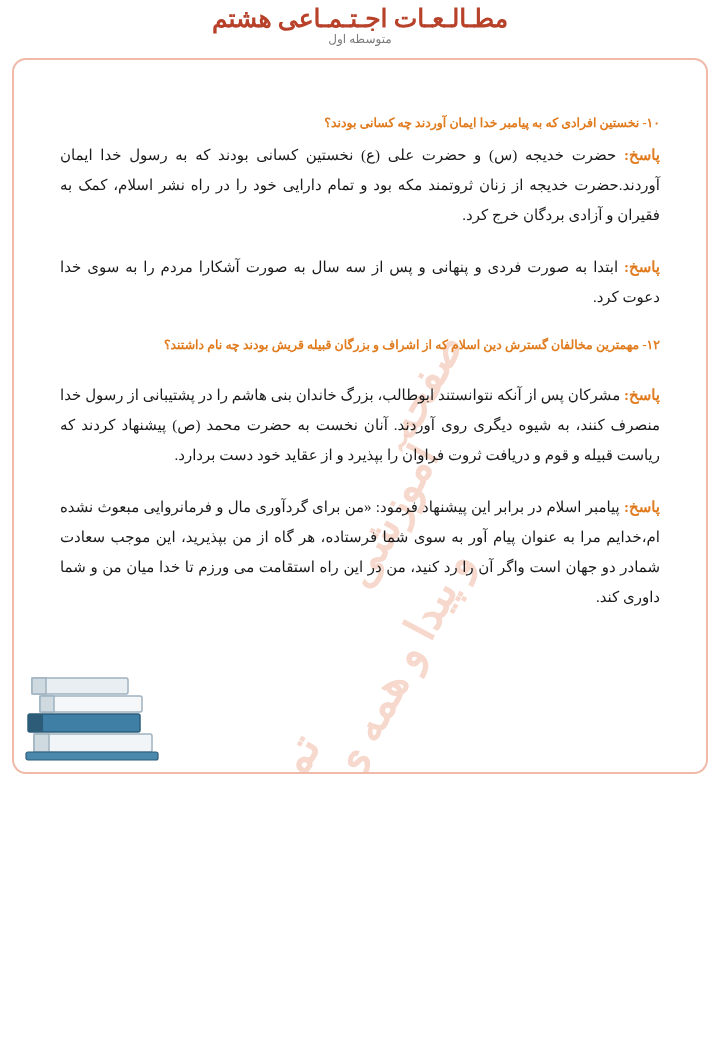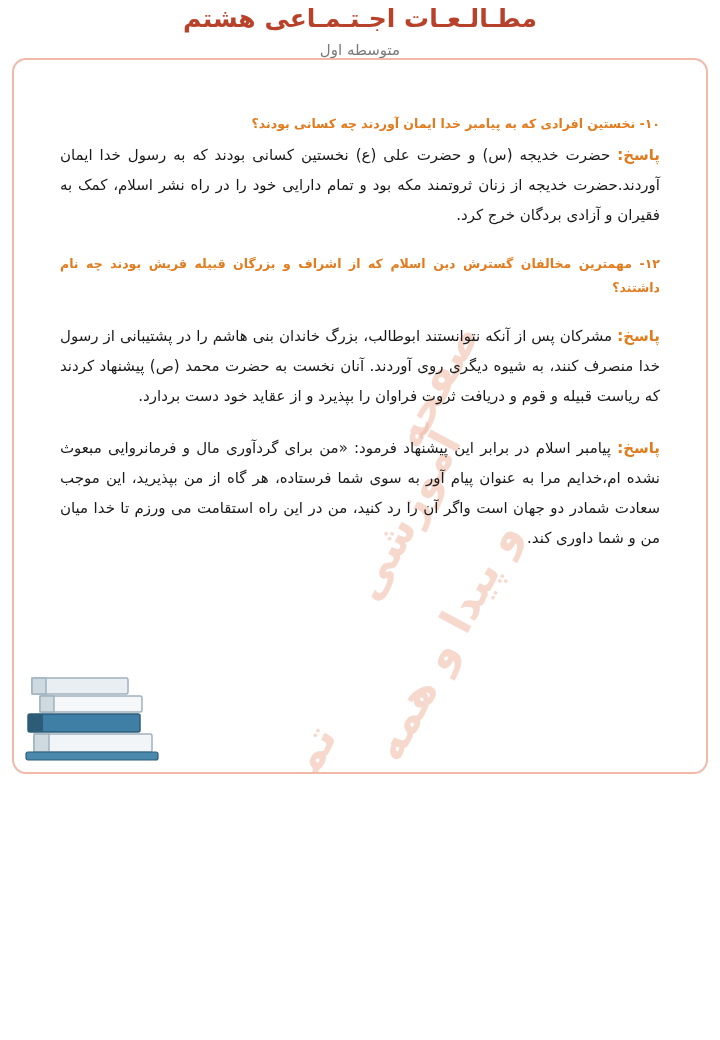--- a/index.html
+++ b/index.html
@@ -7,20 +7,21 @@
     margin: 0; padding: 0;
     width: 720px; height: 1040px;
     background: #ffffff;
     font-family: "DejaVu Sans", "Liberation Sans", sans-serif;
   }
   .page {
     position: relative;
     width: 720px; height: 788px;
     overflow: hidden;
     background: #ffffff;
+    font-family: Liberation Serif, serif;
   }
 
   
   .header {
     position: absolute;
     top: 0; left: 0; right: 0;
     height: 52px;
     display: flex;
     align-items: flex-start;
     justify-content: center;
@@ -32,23 +33,23 @@
   }
   .header-title {
     font-size: 25px;
     font-weight: bold;
     color: #b8412a;
     letter-spacing: 1px;
     white-space: nowrap;
     direction: rtl;
   }
   .header-sub {
-    font-size: 15px;
+    font-size: 12px;
     color: #7a7a7a;
-    margin-top: 11px;
+    margin-top: 1px;
     direction: rtl;
   }
 
   
   .frame {
     position: absolute;
     top: 58px;
     left: 12px;
     right: 12px;
     bottom: 14px;
@@ -142,20 +143,24 @@
           <span>۱۰-</span>
           <span>نخستین افرادی که به پیامبر خدا ایمان آوردند چه کسانی بودند؟</span>
         </div>
         <div class="a">
           <span class="a-label">پاسخ:</span>
           <span>حضرت خدیجه (س) و حضرت علی (ع) نخستین کسانی بودند که به رسول خدا ایمان آوردند.حضرت خدیجه از زنان ثروتمند مکه بود و تمام دارایی خود را در راه نشر اسلام، کمک به فقیران و آزادی بردگان خرج کرد.</span>
         </div>
       </div>
 
       <div class="qa">
+        <div class="a">
+          <span class="a-label">پاسخ:</span>
+          <span>ابتدا به صورت فردی و پنهانی و پس از سه سال به صورت آشکارا مردم را به سوی خدا دعوت کرد.</span>
+        </div>
       </div>
 
       <div class="qa">
         <div class="q">
           <span>۱۲-</span>
           <span>مهمترین مخالفان گسترش دین اسلام که از اشراف و بزرگان قبیله قریش بودند چه نام داشتند؟</span>
         </div>
       </div>
 
       <div class="qa">

